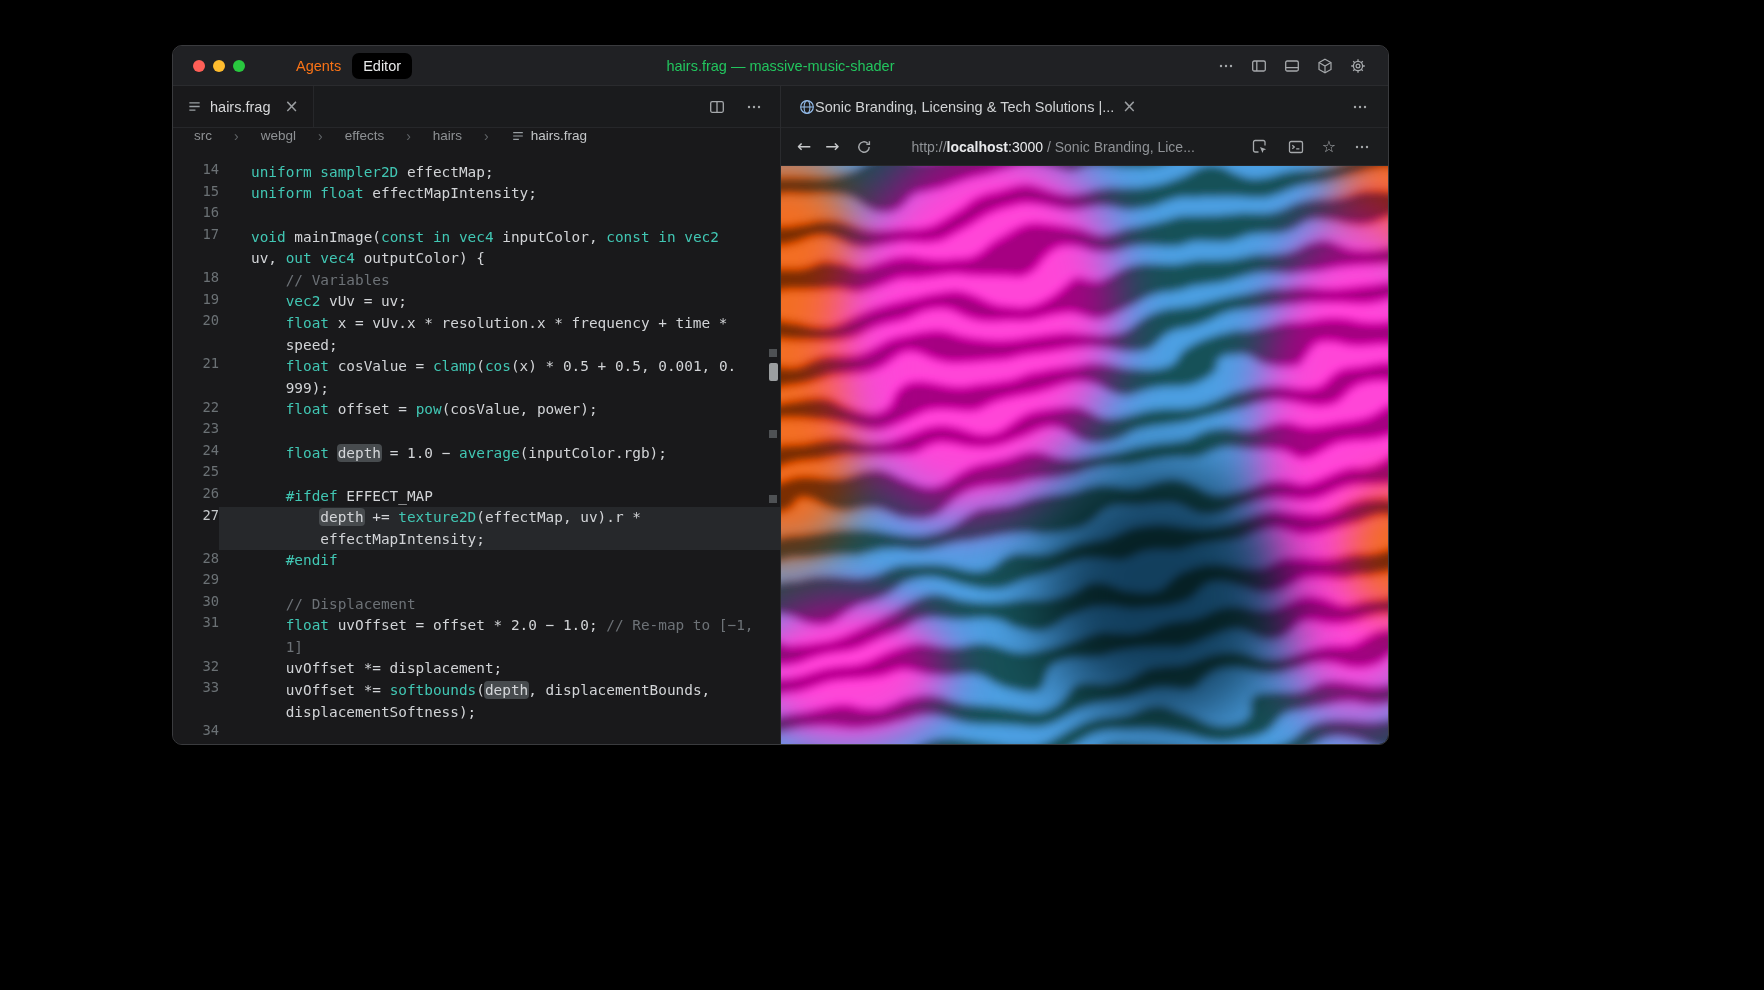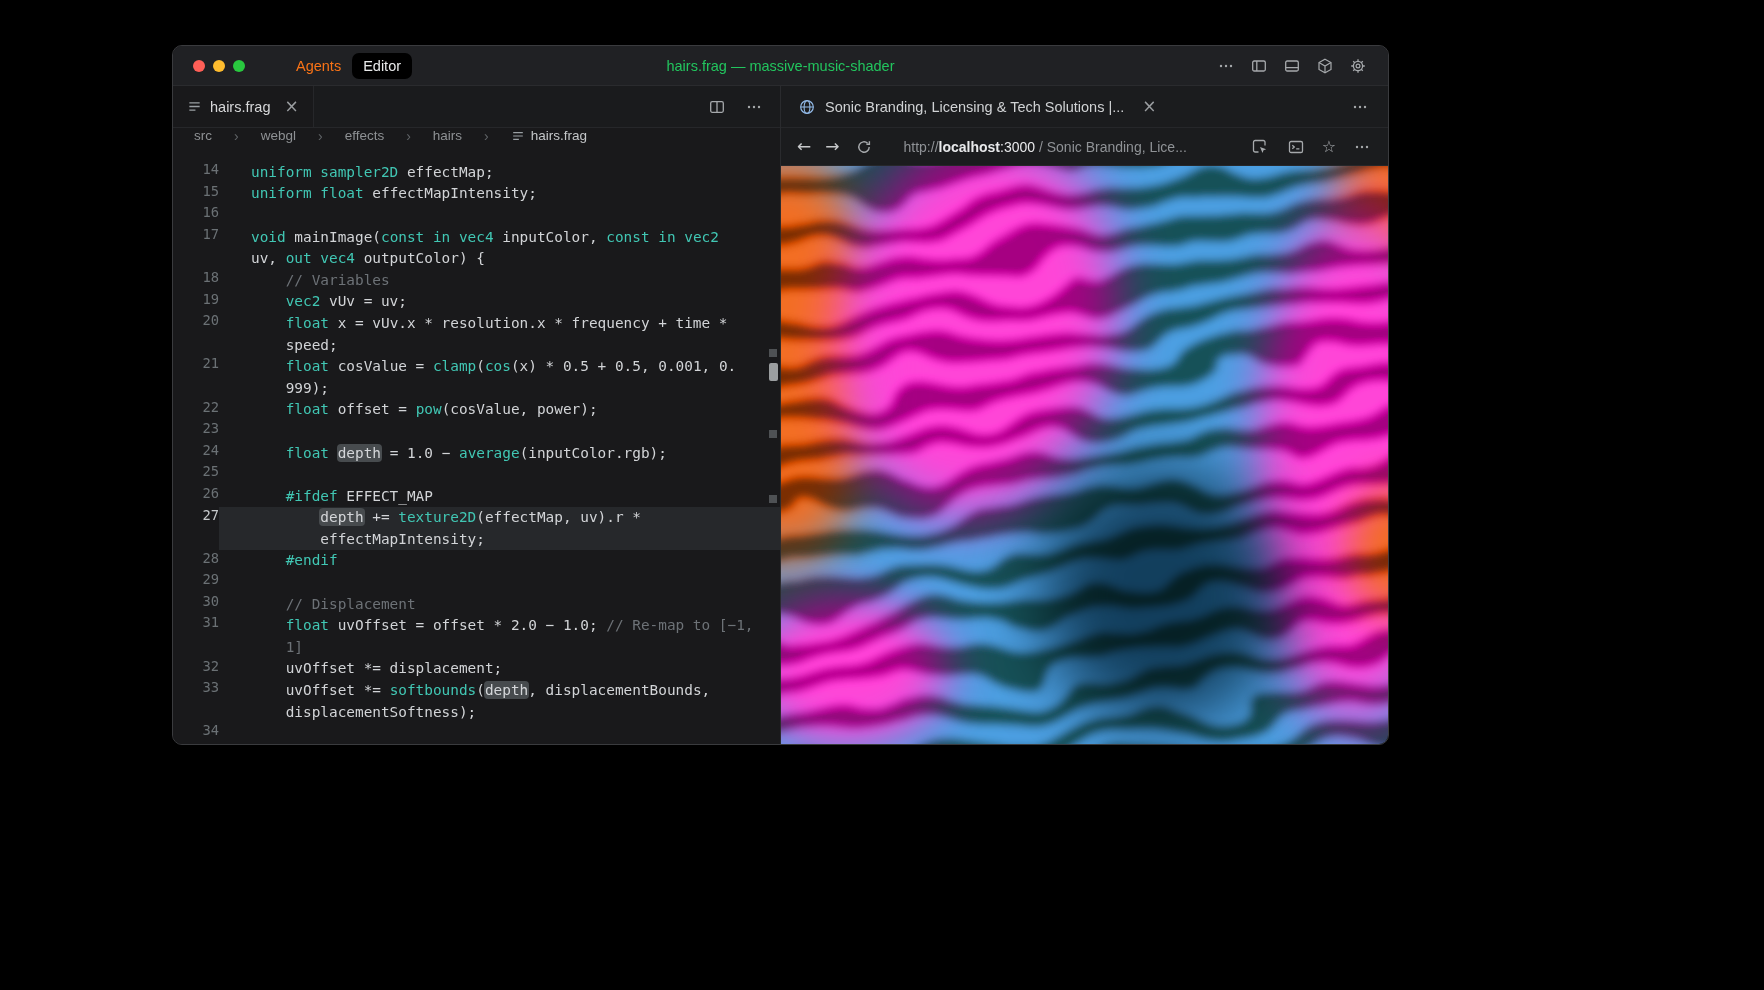--- a/index.html
+++ b/index.html
@@ -49,27 +49,27 @@
   .code-row.active .code-text{background:#26282b}
   .code-row.active .gutter{color:#c6c9cb}
   .tk-k,.tk-f{color:#41c7b4}
   .tk-d,.tk-n{color:#d2d4d7}
   .tk-c{color:#6d7277;}
   .tk-w{color:#d4d6d9;background:#474b4e;border-radius:3px;box-shadow:0 0 0 1px #474b4e}
   .ruler-marker{position:absolute;right:3px;width:8px;height:8px;background:#4e5154}
   .scroll-handle{position:absolute;right:2px;width:9px;height:18px;background:#9b9ea0;border-radius:2px}
 
   
-  .btabbar{height:42px;flex:none;display:flex;align-items:center;padding:0 18px;gap:10px;border-bottom:1px solid #26272a}
+  .btabbar{height:42px;flex:none;display:flex;align-items:center;padding:0 18px;gap:0;border-bottom:1px solid #26272a}
   .btab-title{color:#d0d2d4;font-size:14.5px;white-space:nowrap;overflow:hidden;max-width:360px}
   .btabbar .tab-close{margin-left:8px}
   .btab-more{margin-left:auto}
   .navbar{height:38px;flex:none;display:flex;align-items:center;padding:0 16px;gap:14px;border-bottom:1px solid #26272a}
   .nav-arrow{font-size:17px;color:#c6c8ca;font-family:"DejaVu Sans",sans-serif;line-height:1}
-  .url{flex:1;margin-left:16px;font-size:14px;color:#8f9296;white-space:nowrap;overflow:hidden}
+  .url{flex:1;margin-left:24px;font-size:14px;color:#8f9296;white-space:nowrap;overflow:hidden}
   .url .host{color:#e8e9eb;font-weight:700}
   .url .port{color:#e8e9eb}
   .nav-right{display:flex;gap:16px;align-items:center}
   .star-glyph{font-family:"DejaVu Sans",sans-serif;font-size:16px;color:#a6a9ac;line-height:1}
 
   
   .preview{flex:1;position:relative;overflow:hidden;isolation:isolate;background:#4c9fe2}
   .art-stripes{position:absolute;left:-40px;top:-40px}
   .blob{position:absolute;mix-blend-mode:color;filter:blur(20px)}
   .blob.pink-main{left:-20px;top:-140px;width:430px;height:600px;transform:rotate(10deg);

